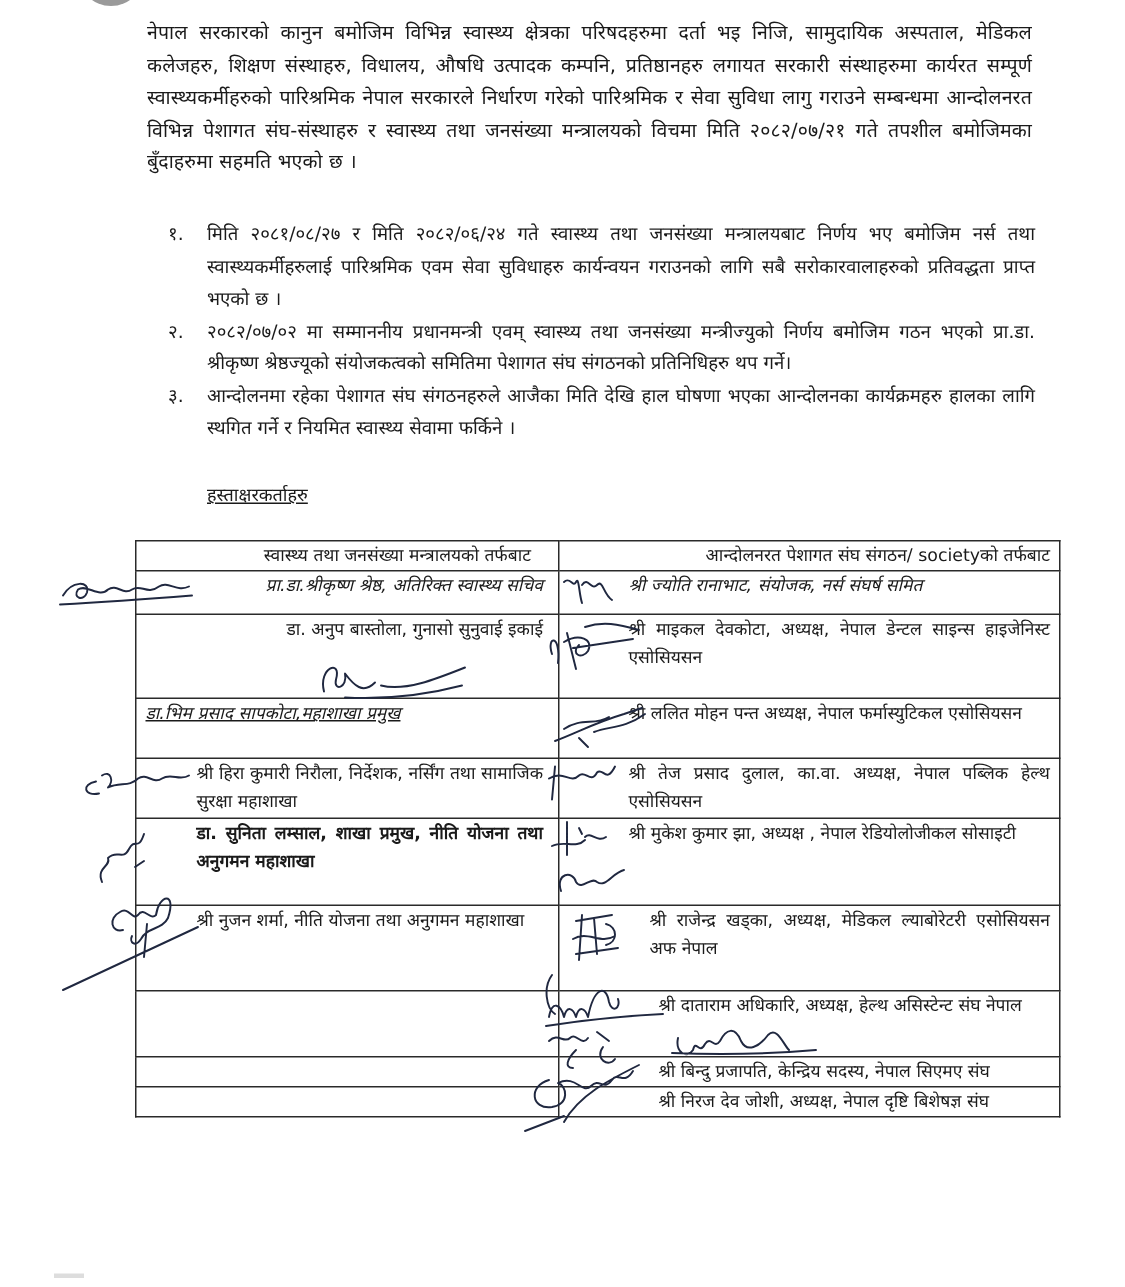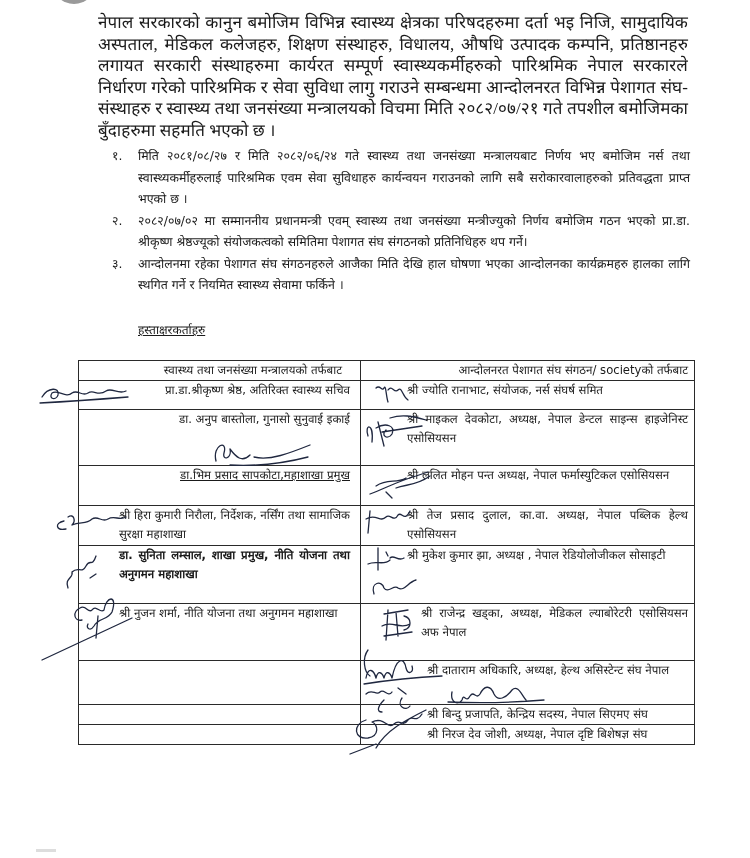--- a/index.html
+++ b/index.html
@@ -1,27 +1,27 @@
 <!DOCTYPE html>
 <html><head>
 <meta charset="utf-8">
 <style>
   html, body { margin:0; padding:0; background:#ffffff; }
   body { width:750px; height:858px; position:relative; overflow:hidden;
          font-family:"DejaVu Sans", sans-serif; color:#1a1a1a; }
   .top-arc { position:absolute; left:52px; top:-40px; width:44px; height:44px;
              border-radius:50%; background:#9a9a9a; }
   .intro { position:absolute; left:98px; top:12px; width:590px;
-           font-size:17px; line-height:21.5px; text-align:justify; letter-spacing:0.1px;font-family:Liberation Serif, serif; }
+           font-size:13px; line-height:21.5px; text-align:justify; letter-spacing:0.1px; }
   .points { position:absolute; left:112px; top:145px; width:578px; margin:0; padding:0; list-style:none;
             font-size:12.4px; line-height:21.5px; }
   .points li { position:relative; padding-left:26px; text-align:justify; margin-bottom:0; }
   .points .num { position:absolute; left:0; top:0; }
   .sign-heading { position:absolute; left:138px; top:321px; font-size:12px; text-decoration:underline; }
-  table.sign { position:absolute; left:78px; top:360px; width:616px; border-collapse:collapse;
+  table.sign { position:absolute; left:90px; top:360px; width:616px; border-collapse:collapse;
                font-size:11.6px; line-height:19px; table-layout:fixed; }
   table.sign td { border:1px solid #2a2a2a; vertical-align:top; padding:0 6px; }
   table.sign col.c1 { width:282px; }
   table.sign col.c2 { width:334px; }
   td.l { text-align:right; padding-right:10px !important; }
   td.r { text-align:justify; padding-left:46px !important; }
   td.hdr-l { text-align:right; padding-right:18px !important; }
   td.hdr-r { text-align:right; padding-right:6px !important; }
   .u { text-decoration:underline; }
   .sig { position:absolute; pointer-events:none; }
@@ -56,30 +56,30 @@
 <table class="sign">
   <colgroup>
       <col class="c1">
       <col class="c2">
     </colgroup>
   <tbody>
       <tr style="height:20px;">
     <td class="hdr-l">स्वास्थ्य तथा जनसंख्या मन्त्रालयको तर्फबाट</td>
     <td class="hdr-r">आन्दोलनरत पेशागत संघ संगठन/ societyको तर्फबाट</td>
   </tr>
-  <tr style="height:29px;">
+  <tr style="height:29px;font-style:italic;">
     <td class="l">प्रा.डा.श्रीकृष्ण श्रेष्ठ, अतिरिक्त स्वास्थ्य सचिव</td>
     <td class="r">श्री ज्योति रानाभाट, संयोजक, नर्स संघर्ष समित</td>
   </tr>
   <tr style="height:56px;">
     <td class="l">डा. अनुप बास्तोला, गुनासो सुनुवाई इकाई</td>
     <td class="r">श्री माइकल देवकोटा, अध्यक्ष, नेपाल डेन्टल साइन्स हाइजेनिस्ट एसोसियसन</td>
   </tr>
   <tr style="height:40px;">
-    <td class="l u" style="text-align:right;">डा.भिम प्रसाद सापकोटा,महाशाखा प्रमुख</td>
+    <td class="l u" style="text-align:left;font-style:italic;">डा.भिम प्रसाद सापकोटा,महाशाखा प्रमुख</td>
     <td class="r">श्री ललित मोहन पन्त अध्यक्ष, नेपाल फर्मास्युटिकल एसोसियसन</td>
   </tr>
   <tr style="height:40px;">
     <td class="l" style="text-align:justify;padding-left:40px;">श्री हिरा कुमारी निरौला, निर्देशक, नर्सिंग तथा सामाजिक सुरक्षा महाशाखा</td>
     <td class="r">श्री तेज प्रसाद दुलाल, का.वा. अध्यक्ष, नेपाल पब्लिक हेल्थ एसोसियसन</td>
   </tr>
   <tr style="height:58px;">
     <td class="l" style="text-align:justify;padding-left:40px;font-weight:bold;">डा. सुनिता लम्साल, शाखा प्रमुख, नीति योजना तथा अनुगमन महाशाखा</td>
     <td class="r">श्री मुकेश कुमार झा, अध्यक्ष , नेपाल रेडियोलोजीकल सोसाइटी</td>
   </tr>

